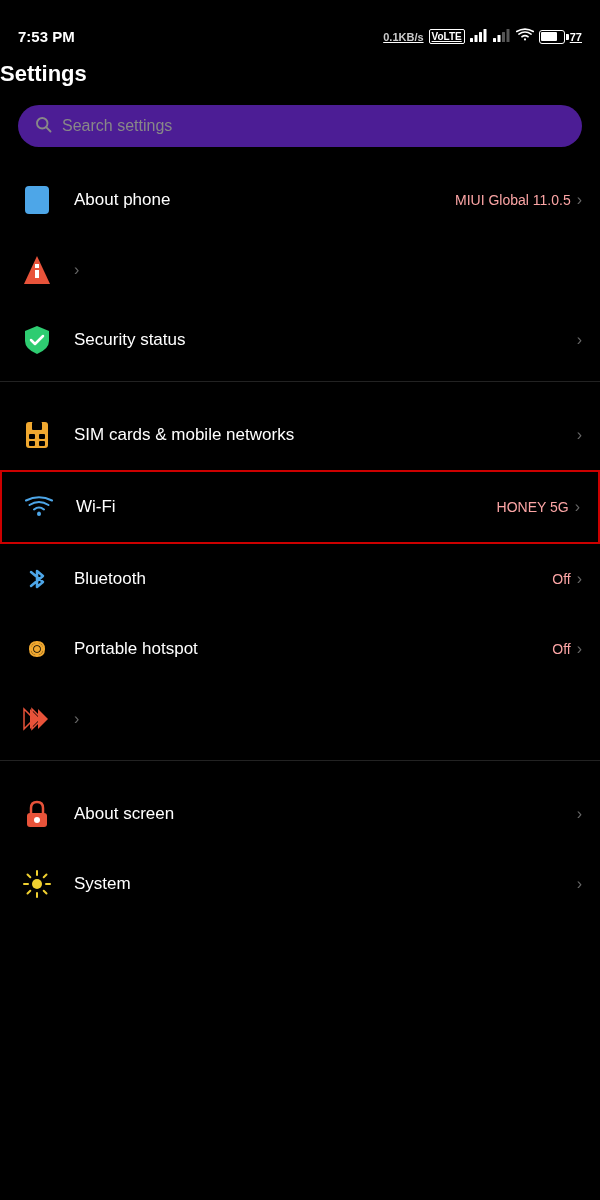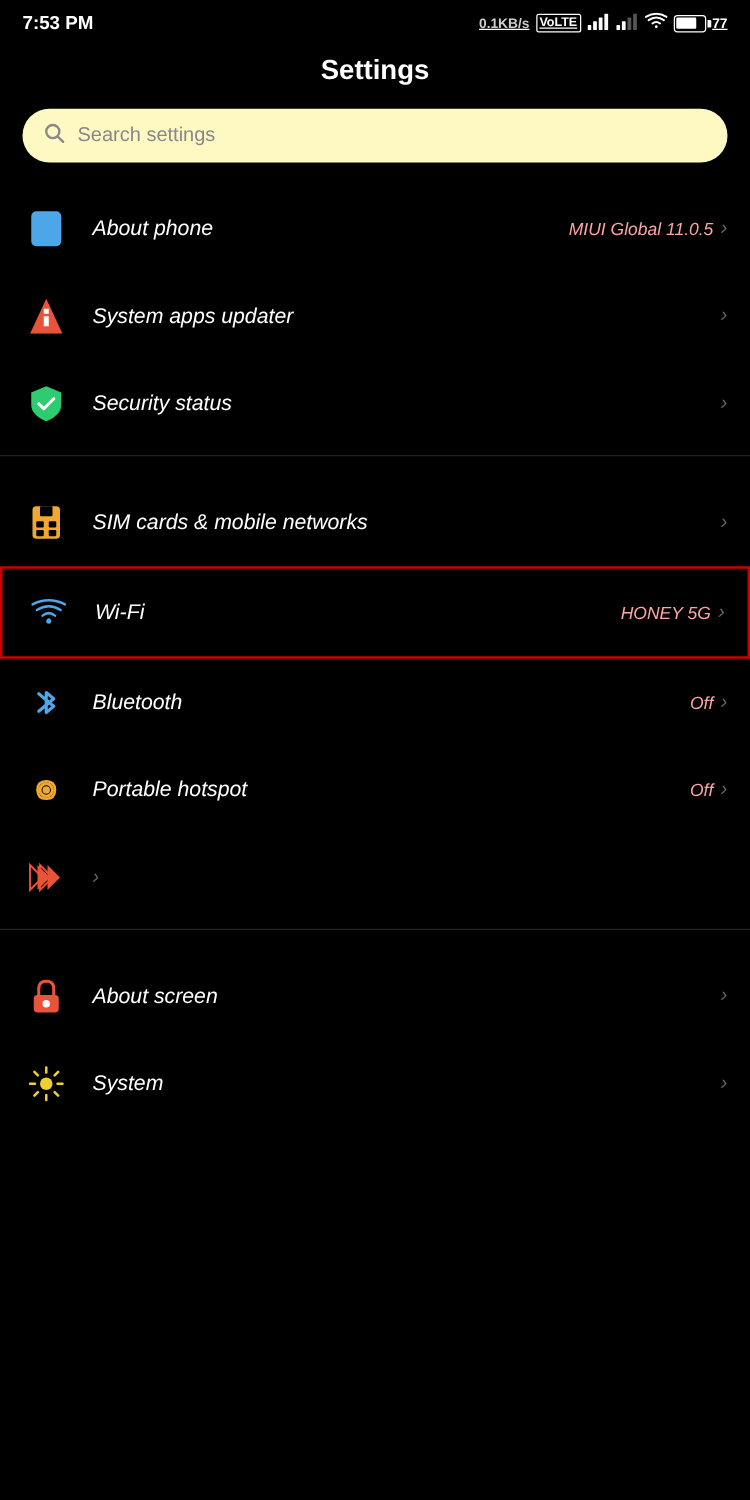--- a/index.html
+++ b/index.html
@@ -14,20 +14,21 @@
     }
 
     
     .status-bar {
       display: flex;
       justify-content: space-between;
       align-items: center;
       padding: 10px 18px 6px 18px;
       font-size: 14px;
       font-weight: 600;
+      margin-top: 18px;
     }
     .status-time { font-size: 15px; font-weight: 700; }
     .status-right {
       display: flex;
       align-items: center;
       gap: 5px;
       font-size: 12px;
       text-decoration: underline;
     }
     .status-speed { font-size: 11px; color: #ccc; }
@@ -56,49 +57,47 @@
     }
     .battery-fill {
       background: #fff;
       height: 100%;
       width: 77%;
       border-radius: 1px;
     }
 
     
     .page-title {
-      text-align: center;
       font-size: 22px;
       font-weight: 700;
       padding: 10px 0 18px 0;
     }
 
     
     .search-bar {
       margin: 0 18px 18px 18px;
-      background: #fef9c3;
+      background: #4c1d95;
       border-radius: 30px;
       display: flex;
       align-items: center;
       padding: 10px 16px;
       gap: 10px;
     }
     .search-bar .search-icon-svg {
       color: #888;
       font-size: 16px;
     }
     .search-placeholder {
       color: #888;
       font-size: 16px;
     }
 
     
     .settings-list {
       width: 100%;
-      font-style: italic;
     }
 
     .settings-item {
       display: flex;
       align-items: center;
       padding: 16px 18px;
       cursor: pointer;
       position: relative;
       min-height: 64px;
     }
@@ -232,21 +231,20 @@
     </div>
 
     <div class="settings-item">
       <div class="item-icon">
         <svg width="26" height="28" viewBox="0 0 26 28">
           <polygon points="13,0 26,28 0,28" fill="#e8533a"></polygon>
           <rect x="11" y="14" width="4" height="8" fill="white"></rect>
           <rect x="11" y="8" width="4" height="4" fill="white"></rect>
         </svg>
       </div>
-      <span class="item-text">System apps updater</span>
       <span class="chevron">›</span>
     </div>
 
     <div class="settings-item">
       <div class="item-icon">
         <svg width="28" height="30" viewBox="0 0 28 30">
           <path d="M14 1 L26 6 L26 16 Q26 24 14 29 Q2 24 2 16 L2 6 Z" fill="#2ecc71"></path>
           <path d="M8 15 L12 19 L20 11" stroke="white" stroke-width="2.5" fill="none" stroke-linecap="round" stroke-linejoin="round"></path>
         </svg>
       </div>

